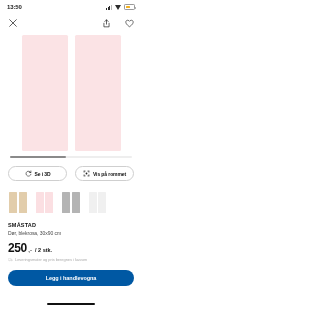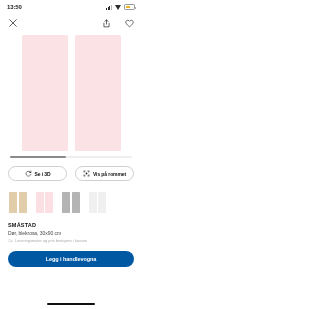--- a/index.html
+++ b/index.html
@@ -316,20 +316,25 @@
   <div class="swatch">
       <span style="background: rgb(240, 240, 240);"></span>
       <span style="background: rgb(240, 240, 240);"></span>
     </div>
 </div>
 
 <div class="info">
   <div class="brand">SMÅSTAD</div>
   <div class="desc">Dør, blekrosa, 30x90 cm</div>
 
+  <div class="price-row">
+    <span class="price-main">250</span>
+    <span class="price-suffix">,-</span>
+    <span class="price-unit">/ 2 stk.</span>
+  </div>
 
   <div class="note-row">
     <svg class="note-icon" viewBox="0 0 14 14">
       <path d="M1 4.5 L8.5 4.5 L8.5 10 L1 10 Z M8.5 6.4 L11 6.4 L13 8.4 L13 10 L8.5 10 Z" stroke="#999" stroke-width="1" fill="none" stroke-linejoin="round"></path>
       <circle cx="4" cy="10.6" r="1.1" fill="#999"></circle>
         <circle cx="10.6" cy="10.6" r="1.1" fill="#999"></circle>
     </svg>
     <span class="note-text">Leveringsmåter og pris beregnes i kassen</span>
   </div>
 </div>

